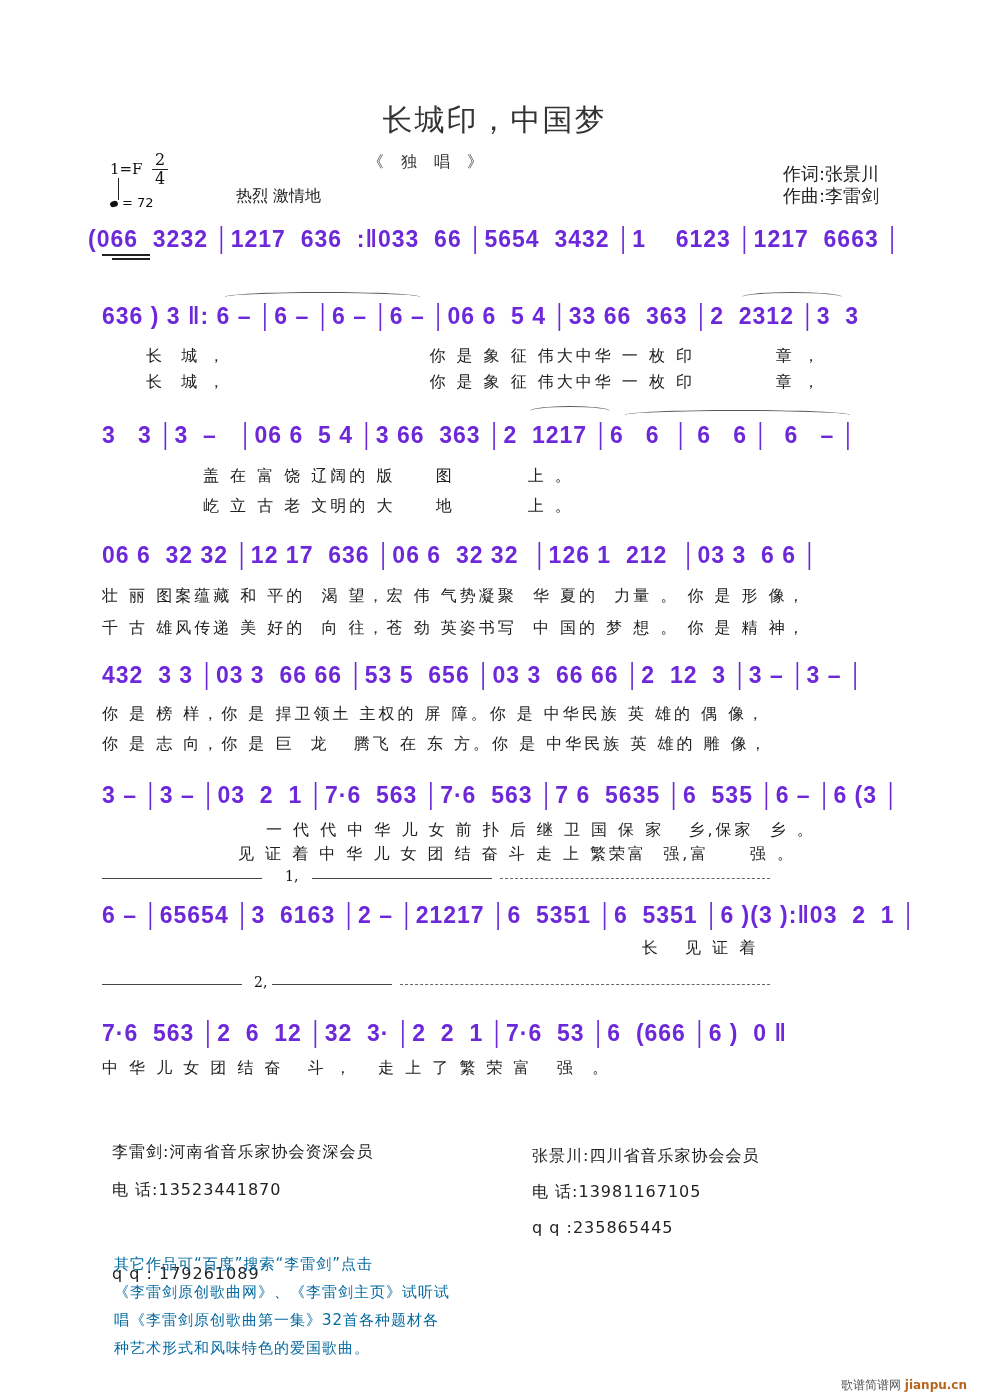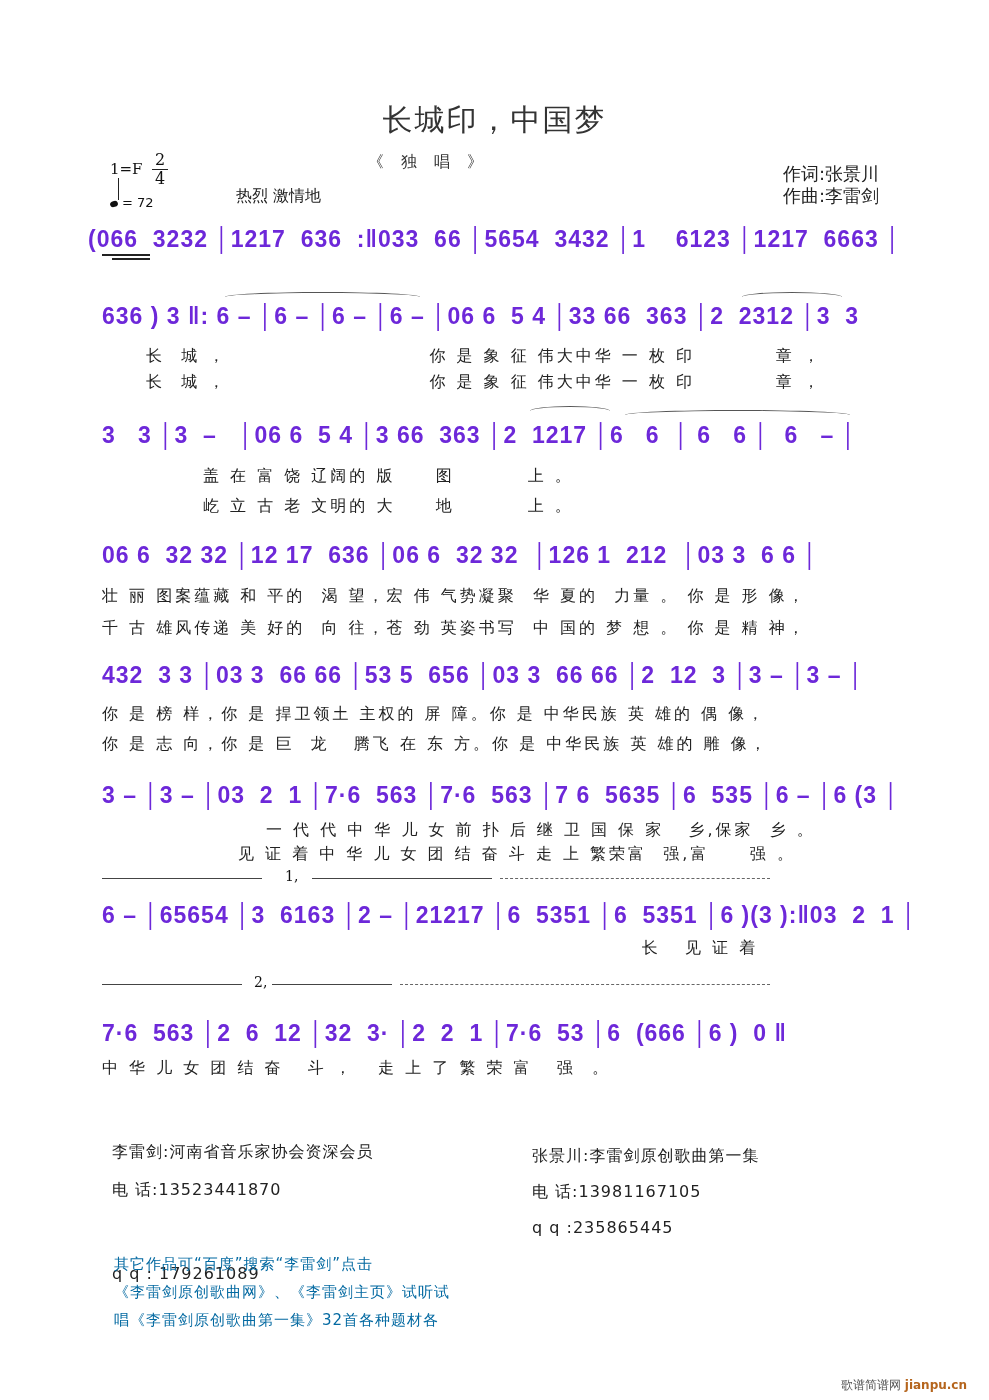--- a/index.html
+++ b/index.html
@@ -87,26 +87,27 @@
 <div class="vlabel" style="left:254px;top:974px;">2,</div>
 <div class="volta" style="left:272px;top:984px;width:120px;"></div>
 <div class="volta-dash" style="left:400px;top:984px;width:370px;"></div>
 <div class="abs notes" style="left:102px;top:1020px;">7·6  563 │2  6  12 │32  3· │2  2  1 │7·6  53 │6  (666 │6 )  0 ‖</div>
 <div class="abs lyric" style="left:102px;top:1058px;">中 华 儿 女 团 结 奋   斗 ，   走 上 了 繁 荣 富   强  。</div>
 
 <div class="abs footer" style="left:112px;top:1142px;">李雷剑:河南省音乐家协会资深会员</div>
 <div class="abs footer" style="left:112px;top:1180px;">电  话:13523441870</div>
 <div class="abs footer" style="left:112px;top:1264px;">q   q : 179261089</div>
 
-<div class="abs footer" style="left:532px;top:1146px;">张景川:李雷剑原创歌曲第一集</div>
+<div class="abs footer" style="left:532px;top:1146px;">张景川:四川省音乐家协会会员</div>
 <div class="abs footer" style="left:532px;top:1182px;">电  话:13981167105</div>
 <div class="abs footer" style="left:532px;top:1218px;">q   q :235865445</div>
 
 <div class="abs" style="left:114px;top:1250px;">
   <div class="note-text">    其它作品可“百度”搜索“李雷剑”点击</div>
   <div class="note-text">《李雷剑原创歌曲网》、《李雷剑主页》试听试</div>
   <div class="note-text">唱《李雷剑原创歌曲第一集》32首各种题材各</div>
+  <div class="note-text"> 种艺术形式和风味特色的爱国歌曲。</div>
 </div>
 
 <div class="abs wm">
   <span style="color:#555;font-weight:normal;">歌谱简谱网</span>
   <span>jianpu.cn</span>
 </div>
 
 </body></html>

